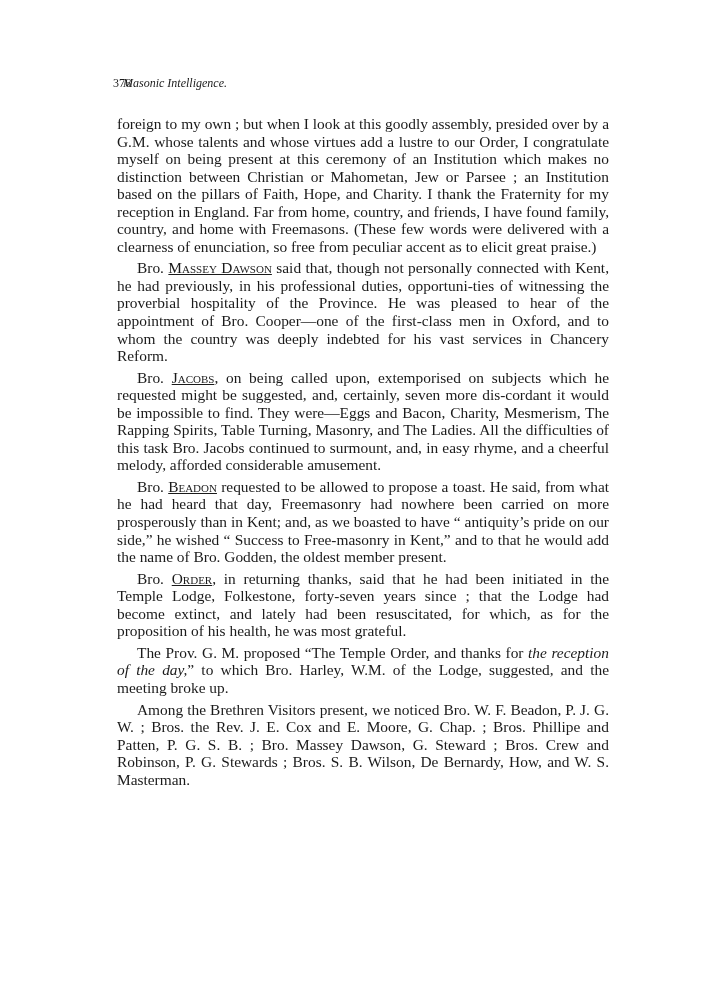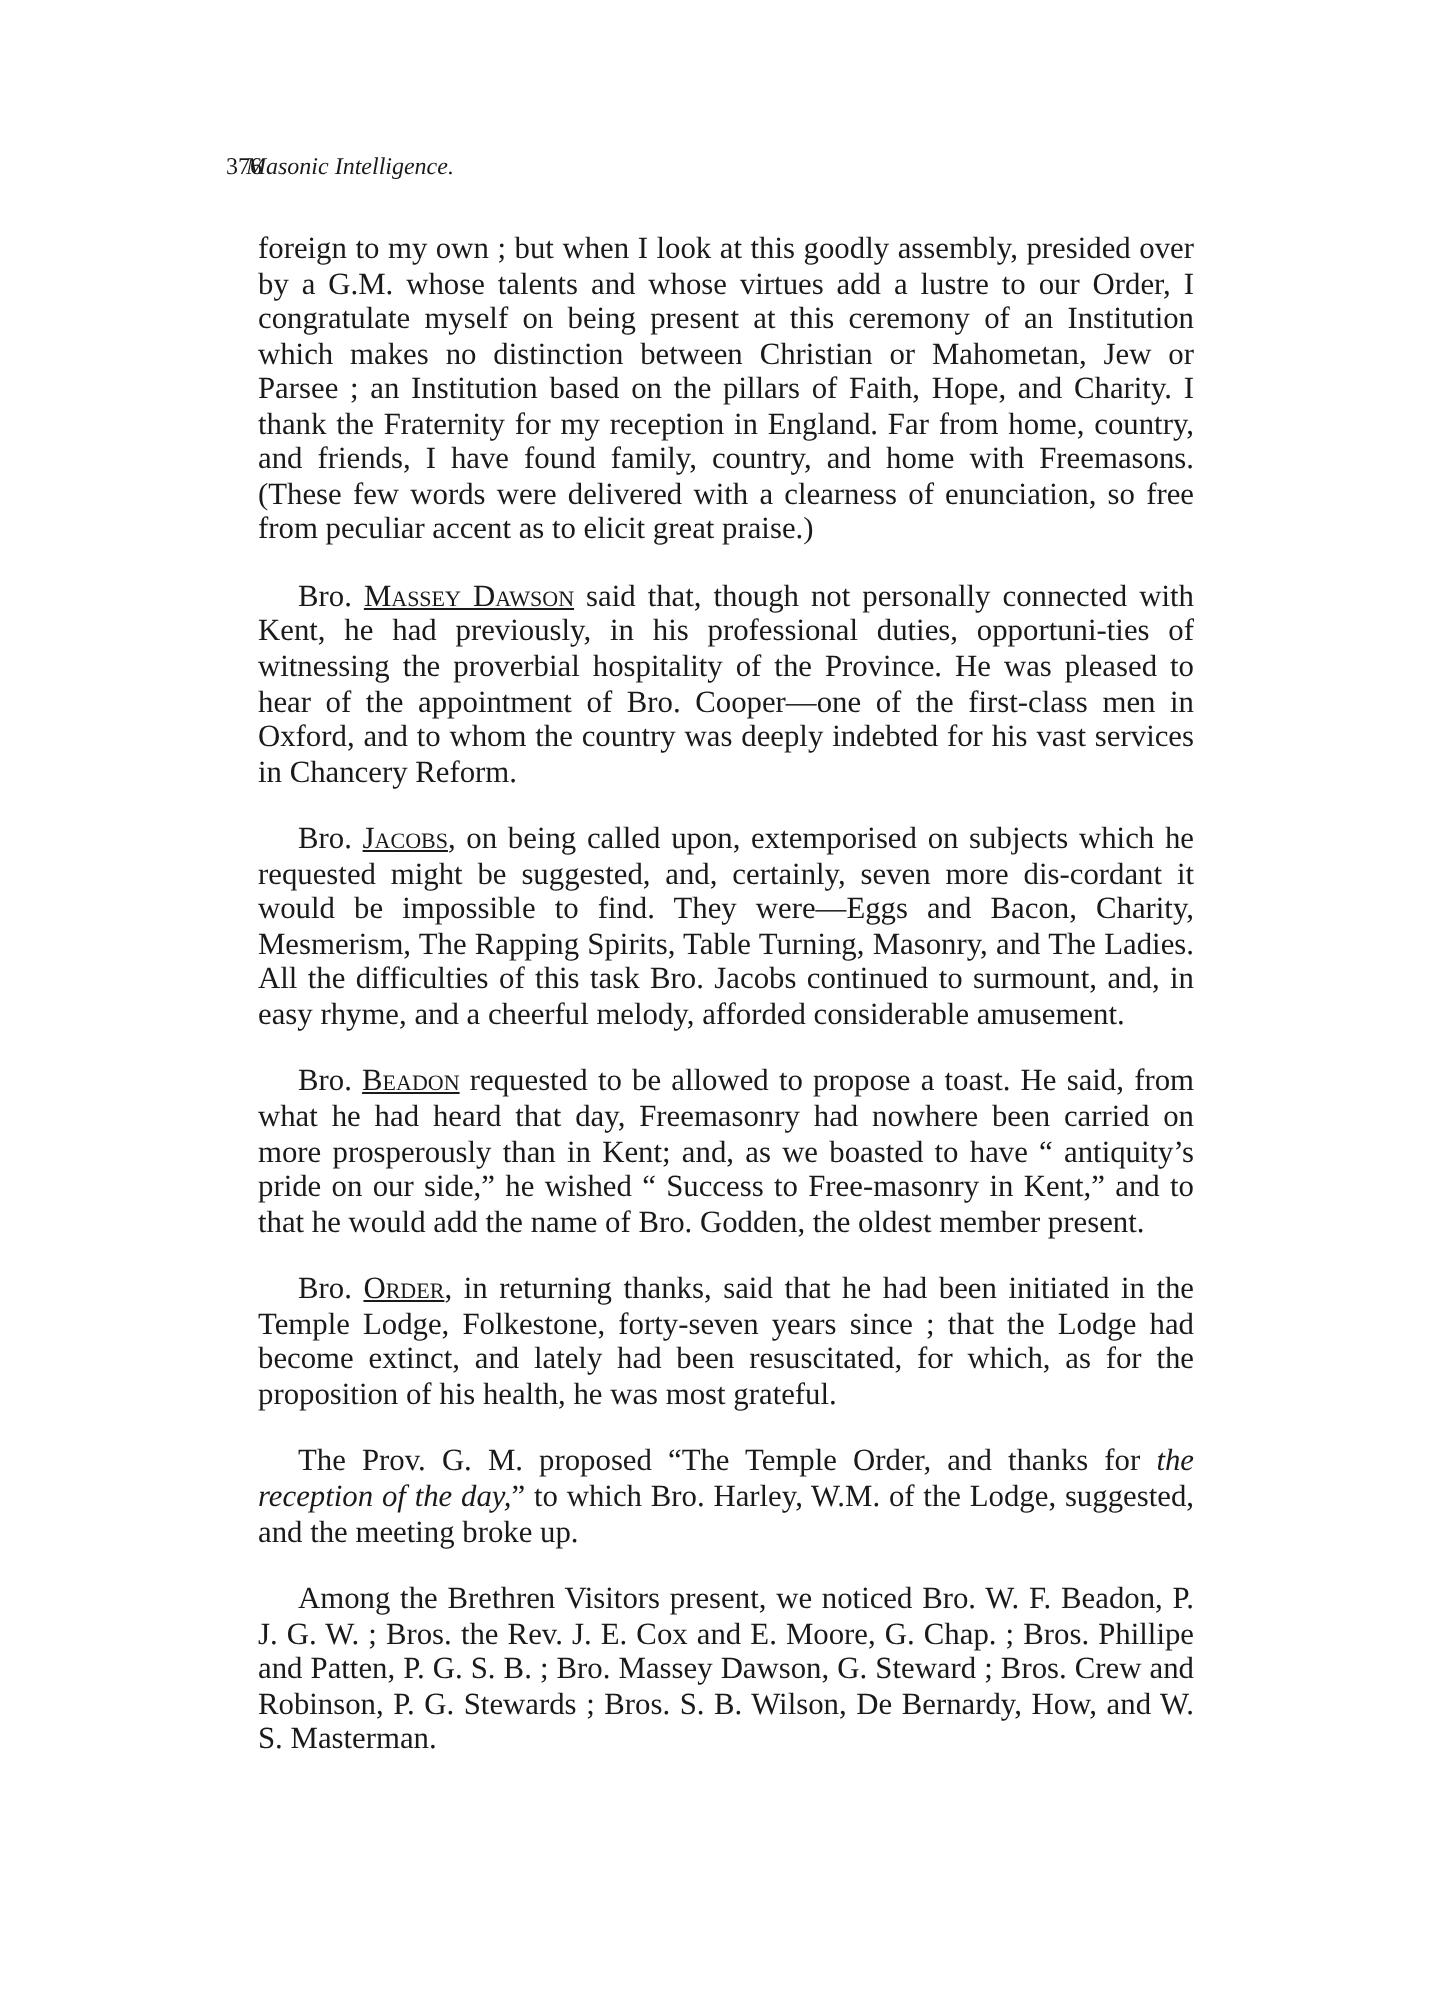--- a/index.html
+++ b/index.html
@@ -41,21 +41,21 @@
       padding-left: 10px;
     }
     .body-text {
       margin-top: 15px;
       font-size: 15.4px;
       line-height: 17.55px;
       text-align: justify;
       hyphens: manual;
     }
     .para {
-      margin: 16px;
+      margin: 4px;
       text-indent: 0;
     }
     .para.indent {
       text-indent: 20px;
     }
     .sc {
       font-variant: small-caps;
       text-decoration: underline;
     }
     .it {

